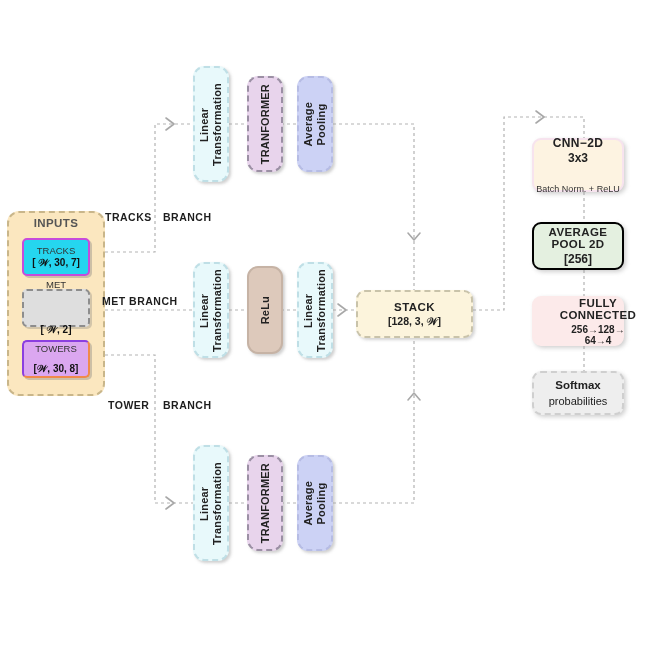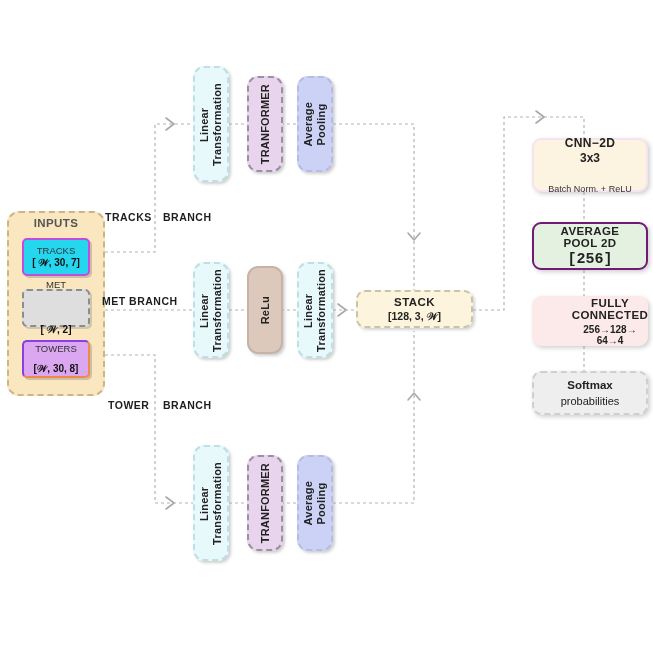--- a/index.html
+++ b/index.html
@@ -123,54 +123,54 @@
   .c-linear      { background: #e8f9fb; border-color: #bfdfe6; }
   .c-transformer { background: #e8d4ec; border-color: #9b8fa4; }
   .c-avgpool     { background: #ccd2f5; border-color: #b6bce4; }
   .c-relu        { background: #ddc9bb; border-color: #c6b3a5; }
 
   
   .stack {
     left: 356px;
     top: 290px;
     width: 117px;
-    height: 38px;
+    height: 48px;
     background: #fcf4dc;
     border: 2px dashed #c9c3aa;
     box-shadow: 2px 2px 3px rgba(150,150,150,.4);
   }
   .stack .t1 { font-size: 11.5px; font-weight: bold; letter-spacing: .4px; }
   .stack .t2 { font-size: 10.5px; font-weight: bold; margin-top: 2px; }
 
   
   .rnode {
     left: 532px;
-    width: 116px;
+    width: 92px;
     box-shadow: 2px 2px 4px rgba(150,150,150,.45);
   }
   .cnn {
     top: 138px;
     height: 54px;
     background: #fdf3e1;
     border: 2px solid #f7e3ee;
     border-radius: 9px;
   }
   .cnn .t1 { font-size: 12px; font-weight: bold; letter-spacing: .4px; }
   .cnn .t2 { font-size: 12px; font-weight: bold; margin-top: 1px; }
   .cnn .t3 { font-size: 9px; margin-top: 19px; color: #333; }
 
   .avgpool2d {
     top: 222px;
     height: 48px;
     background: #e4f0e0;
-    border: 2px solid #701a75;
+    border: 2px solid #000000;
     border-radius: 9px;
   }
   .avgpool2d .t1, .avgpool2d .t2 { font-size: 11.5px; font-weight: bold; letter-spacing: .4px; }
-  .avgpool2d .t3 { font-size: 15px; font-weight: bold; margin-top: 2px; font-family: Liberation Mono, monospace; }
+  .avgpool2d .t3 { font-size: 12px; font-weight: bold; margin-top: 2px; }
 
   .fc {
     top: 296px;
     height: 50px;
     background: #fceaea;
     border: 2px solid #fceaea;
     border-radius: 9px;
     padding-left: 40px;
   }
   .fc .t1, .fc .t2 { font-size: 11.5px; font-weight: bold; letter-spacing: .4px; }

